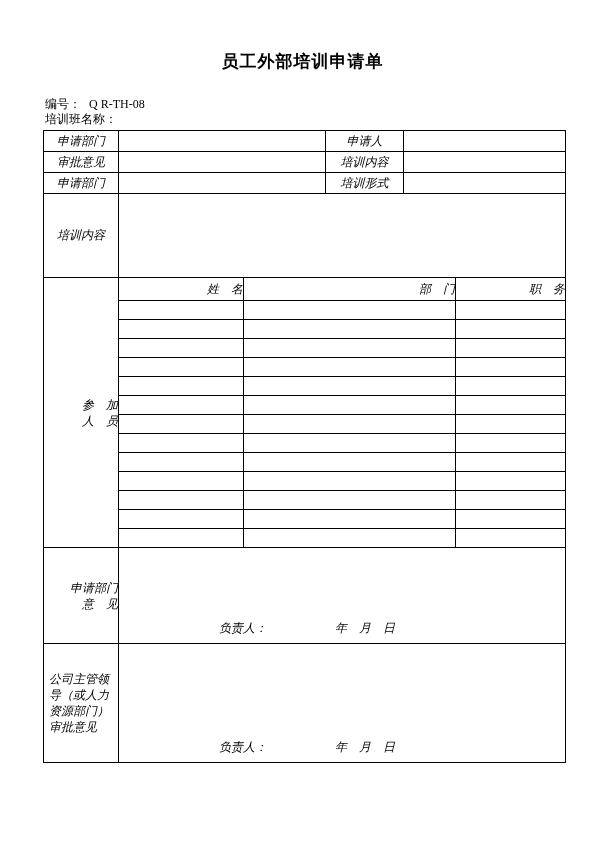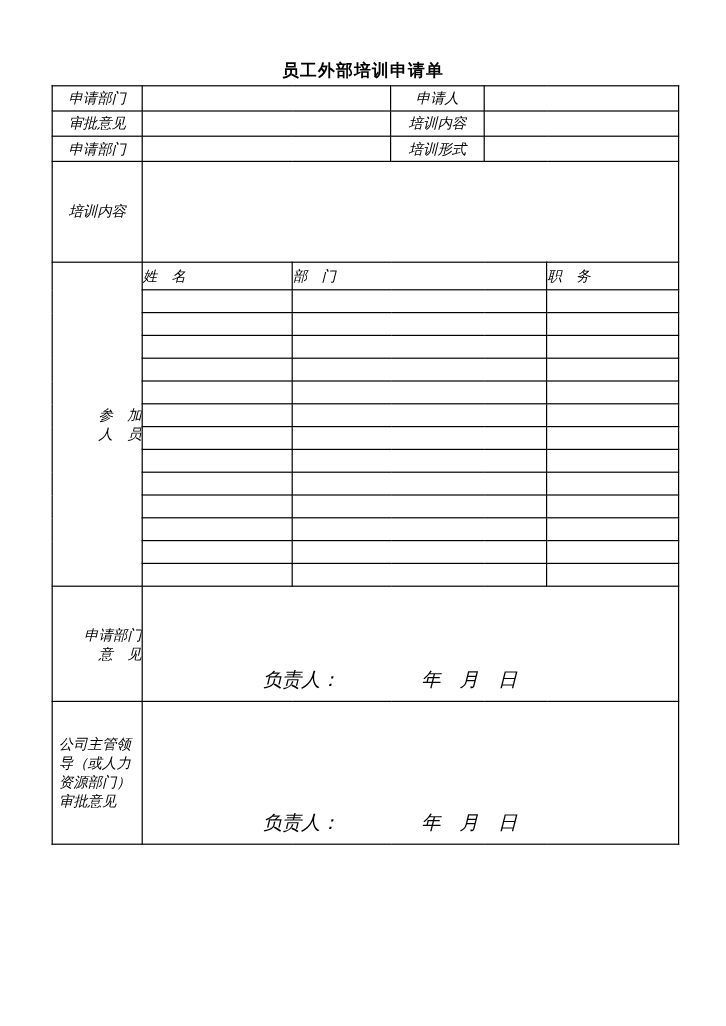--- a/index.html
+++ b/index.html
@@ -3,21 +3,21 @@
 <meta charset="utf-8">
 <style>
   html,body{margin:0;padding:0;}
   body{
     width:605px;height:855px;background:#ffffff;
     font-family:"Liberation Serif","DejaVu Serif",serif;
     color:#000;
   }
   .page{position:relative;width:605px;height:855px;overflow:hidden;}
   .title{
-    margin-top:50px;text-align:center;font-size:14px;font-weight:bold;
+    margin-top:50px;text-align:center;font-size:17px;font-weight:bold;
     letter-spacing:1px;
   }
   .meta{margin:24px 0 0 45px;font-size:12px;line-height:15px;}
   .meta .row{white-space:pre;}
   .doc-no-value{margin-left:8px;}
   table.form{
     border-collapse:collapse;table-layout:fixed;
     width:522px;margin:3px 0 0 43px;font-style:italic;
   }
   td{
@@ -27,36 +27,40 @@
   .lbl{text-align:center;}
   .r-small{height:21px;}
   .r-head{height:23px;}
   .r-item{height:19px;}
   .reason-cell{height:83px;}
   .dept-cell{height:95px;}
   .leader-cell{height:110px;}
   .opinion-val{position:relative;}
   .signer-row{
     position:absolute;left:0;right:0;bottom:6px;
-    padding-left:100px;white-space:pre;font-size:16px;
+    padding-left:100px;white-space:pre;font-size:12px;
   }
   .signer-date{margin-left:68px;}
   .two-line div{line-height:16px;text-align:right;}
   .leader-label{
     text-align:left;padding:4px 5px;line-height:16px;vertical-align:middle;margin-left:24px;
   }
-  .head-cell{text-align:left;}
+  .head-cell{text-align:right;}
 </style>
 </head>
 <body>
 
 <div class="page">
 
   <div class="title">员工外部培训申请单</div>
 
+  <div class="meta">
+    <div class="row"><span>编号：</span><span class="doc-no-value">Q R-TH-08</span></div>
+    <div class="row"><span>培训班名称：</span><span></span></div>
+  </div>
 
   <table class="form">
     <colgroup>
       <col style="width:75px">
         <col style="width:125px">
         <col style="width:82px">
       <col style="width:78px">
         <col style="width:52px">
         <col style="width:110px">
     </colgroup>

